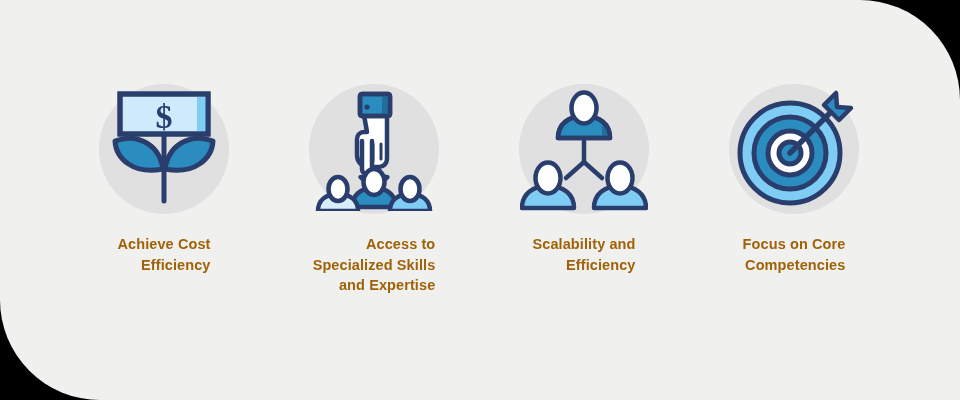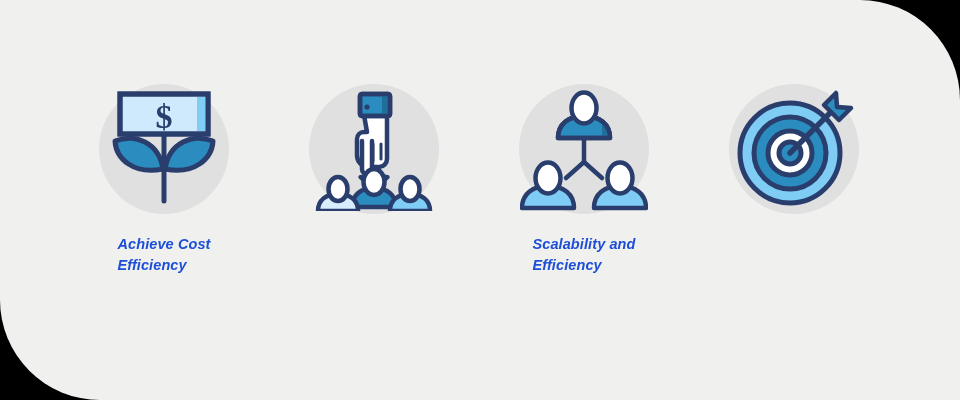--- a/index.html
+++ b/index.html
@@ -42,28 +42,27 @@
   }
   .disc{
     position:absolute;left:0;top:0;
     width:130px;height:130px;
     border-radius:50%;
     background:#e0e0e0;
   }
   .iconwrap svg{position:relative;z-index:2;display:block;}
   .label{
     margin-top:20px;
-    text-align:left;
-    color:#1d4ed8;
+    text-align:right;
+    color:#a16207;
     font-size:14.5px;
     font-weight:bold;
     line-height:1.42;
     letter-spacing:0.1px;
     white-space:pre-line;
-    font-style:italic;
   }
 </style>
 </head>
 <body>
 
 <div class="canvas">
 
   <div class="cards">
 
     <div class="card c1">
@@ -124,20 +123,23 @@
             <path d="M-20 12 c0 -11 8 -17 20 -17 c12 0 20 6 20 17 z" fill="#d9eefc" stroke="#2a3e6e" stroke-width="4.5" stroke-linejoin="round"></path>
             <ellipse cx="0" cy="-10" rx="9.5" ry="12" fill="#ffffff" stroke="#2a3e6e" stroke-width="4.5"></ellipse>
           </g>
 
           <g transform="translate(98,112)">
             <path d="M-20 12 c0 -11 8 -17 20 -17 c12 0 20 6 20 17 z" fill="#7fcdf5" stroke="#2a3e6e" stroke-width="4.5" stroke-linejoin="round"></path>
             <ellipse cx="0" cy="-10" rx="9.5" ry="12" fill="#ffffff" stroke="#2a3e6e" stroke-width="4.5"></ellipse>
           </g>
         </svg>
       </div>
+      <div class="label">Access to
+Specialized Skills
+and Expertise</div>
     </div>
 
     <div class="card c3">
       <div class="iconwrap">
         <div class="disc"></div>
         <svg width="128" height="126" viewBox="0 0 128 126">
 
           <g stroke="#2a3e6e" stroke-width="4.5" stroke-linecap="round" fill="none">
             <line x1="64" y1="54" x2="64" y2="76"></line>
             <line x1="64" y1="76" x2="46" y2="92"></line>
@@ -177,16 +179,18 @@
 
           <circle cx="58" cy="66" r="22" fill="#ffffff" stroke="#2a3e6e" stroke-width="5"></circle>
 
           <circle cx="58" cy="66" r="11" fill="#2a8cbf" stroke="#2a3e6e" stroke-width="5"></circle>
 
           <line x1="58" y1="66" x2="100" y2="24" stroke="#2a3e6e" stroke-width="5.5" stroke-linecap="round"></line>
 
           <path d="M96 20 l12 -12 1 14 14 1 -12 12 z" fill="#2a8cbf" stroke="#2a3e6e" stroke-width="4.5" stroke-linejoin="round" transform="translate(-4,-2)"></path>
         </svg>
       </div>
+      <div class="label">Focus on Core
+Competencies</div>
     </div>
 
   </div>
 </div>
 
 </body></html>

